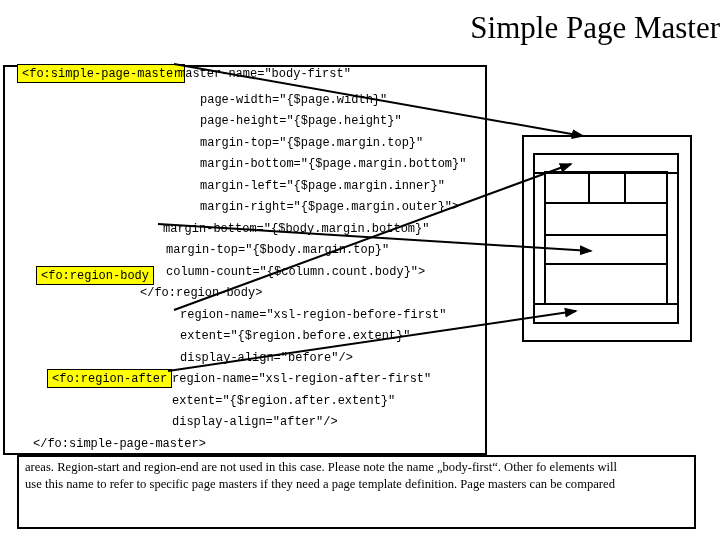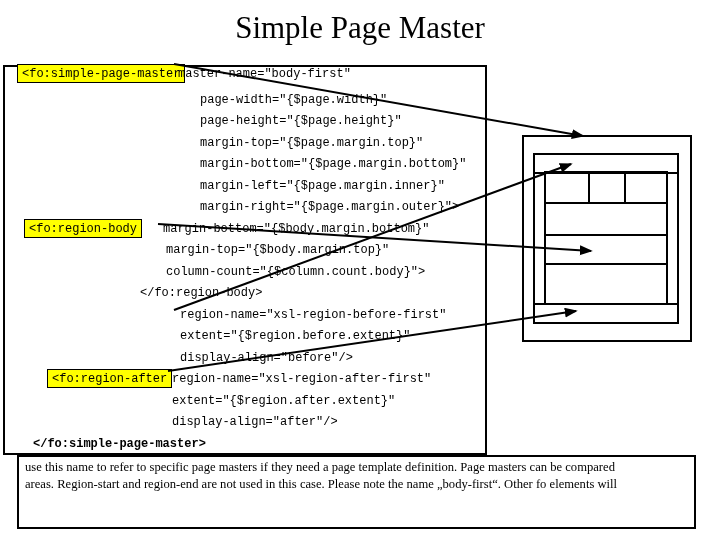--- a/index.html
+++ b/index.html
@@ -1,21 +1,21 @@
 <!DOCTYPE html>
 <html><head>
 <meta charset="utf-8">
 <style>
   html,body{margin:0;padding:0;background:#888;}
   .slide{
     position:relative;width:720px;height:540px;background:#ffffff;
     overflow:hidden;font-family:"Liberation Serif",serif;
   }
   .title{
-    position:absolute;top:10px;left:0;width:720px;text-align:center;
+    position:absolute;top:10px;left:0;width:720px;text-align:right;
     font-size:31px;color:#000;letter-spacing:0px;
   }
   .code-box{
     position:absolute;left:3px;top:65px;width:484px;height:390px;
     border:2px solid #000;box-sizing:border-box;background:#fff;
   }
   .code-line{
     position:absolute;left:0;height:20px;width:487px;
     font-family:"Liberation Mono",monospace;font-size:12px;line-height:19px;
     white-space:pre;color:#000;
@@ -48,31 +48,31 @@
 
   <div class="code-box"></div>
   <div id="code-lines">
       <div class="code-line" style="top: 64px;"><span class="hl" style="left: 17px;">&lt;fo:simple-page-master</span><span class="attr" style="left: 178px;">master-name="body-first"</span></div>
       <div class="code-line" style="top: 90px;"><span class="attr" style="left: 200px;">page-width="{$page.width}"</span></div>
       <div class="code-line" style="top: 111px;"><span class="attr" style="left: 200px;">page-height="{$page.height}"</span></div>
       <div class="code-line" style="top: 133px;"><span class="attr" style="left: 200px;">margin-top="{$page.margin.top}"</span></div>
       <div class="code-line" style="top: 154px;"><span class="attr" style="left: 200px;">margin-bottom="{$page.margin.bottom}"</span></div>
       <div class="code-line" style="top: 176px;"><span class="attr" style="left: 200px;">margin-left="{$page.margin.inner}"</span></div>
       <div class="code-line" style="top: 197px;"><span class="attr" style="left: 200px;">margin-right="{$page.margin.outer}"&gt;</span></div>
-      <div class="code-line" style="top: 219px;"><span class="hl" style="left: 24px;">&lt;fo:region-body</span><span class="attr" style="left: 163px;">margin-bottom="{$body.margin.bottom}"</span></div>
+      <div class="code-line" style="top: 219px;"><span class="hl" style="left: 36px; margin-top: 47px;">&lt;fo:region-body</span><span class="attr" style="left: 163px;">margin-bottom="{$body.margin.bottom}"</span></div>
       <div class="code-line" style="top: 240px;"><span class="attr" style="left: 166px;">margin-top="{$body.margin.top}"</span></div>
       <div class="code-line" style="top: 262px;"><span class="attr" style="left: 166px;">column-count="{$column.count.body}"&gt;</span></div>
       <div class="code-line" style="top: 283px;"><span class="attr" style="left: 140px;">&lt;/fo:region-body&gt;</span></div>
       <div class="code-line" style="top: 305px;"><span class="attr" style="left: 180px;">region-name="xsl-region-before-first"</span></div>
       <div class="code-line" style="top: 326px;"><span class="attr" style="left: 180px;">extent="{$region.before.extent}"</span></div>
       <div class="code-line" style="top: 348px;"><span class="attr" style="left: 180px;">display-align="before"/&gt;</span></div>
       <div class="code-line" style="top: 369px; padding-left: 44px;"><span class="hl" style="left: 47px;">&lt;fo:region-after</span><span class="attr" style="left: 172px;">region-name="xsl-region-after-first"</span></div>
       <div class="code-line" style="top: 391px;"><span class="attr" style="left: 172px;">extent="{$region.after.extent}"</span></div>
       <div class="code-line" style="top: 412px;"><span class="attr" style="left: 172px;">display-align="after"/&gt;</span></div>
-      <div class="code-line" style="top: 434px;"><span class="attr" style="left: 33px; font-weight: bold;">&lt;/fo:simple-page-master&gt;</span></div>
+      <div class="code-line" style="top: 434px;"><span class="attr" style="left: 33px;">&lt;/fo:simple-page-master&gt;</span></div>
     </div>
 
   <div class="rect" style="left:522px;top:135px;width:170px;height:207px;"></div>
   <div class="rect" style="left:533px;top:153px;width:146px;height:171px;"></div>
   <div class="rect" style="left:533px;top:153px;width:146px;height:21px;"></div>
   <div class="rect" style="left:533px;top:303px;width:146px;height:21px;"></div>
   <div class="rect" style="left:544px;top:171px;width:124px;height:134px;">
     <div class="vline" style="left:42px;height:29px;"></div>
     <div class="vline" style="left:78px;height:29px;"></div>
     <div class="hline" style="top:29px;"></div>
@@ -86,17 +86,17 @@
         <path d="M0,0 L6.5,2.5 L0,5 Z" fill="#000"></path>
       </marker>
     </defs>
     <line x1="174" y1="64" x2="583" y2="136" stroke="#000" stroke-width="2" marker-end="url(#ah)"></line>
     <line x1="158" y1="224" x2="591" y2="251" stroke="#000" stroke-width="2" marker-end="url(#ah)"></line>
     <line x1="174" y1="310" x2="571" y2="164" stroke="#000" stroke-width="2" marker-end="url(#ah)"></line>
     <line x1="168" y1="371" x2="576" y2="311" stroke="#000" stroke-width="2" marker-end="url(#ah)"></line>
   </svg>
 
   <div class="note-box">
+    <div class="note-line">areas. Region-start and region-end are not used in this case. Please note the name „body-first“. Other fo elements will</div>
     <div class="note-line">use this name to refer to specific page masters if they need a page template definition. Page masters can be compared</div>
-    <div class="note-line">areas. Region-start and region-end are not used in this case. Please note the name „body-first“. Other fo elements will</div>
   </div>
 
 </div>
 
 </body></html>

